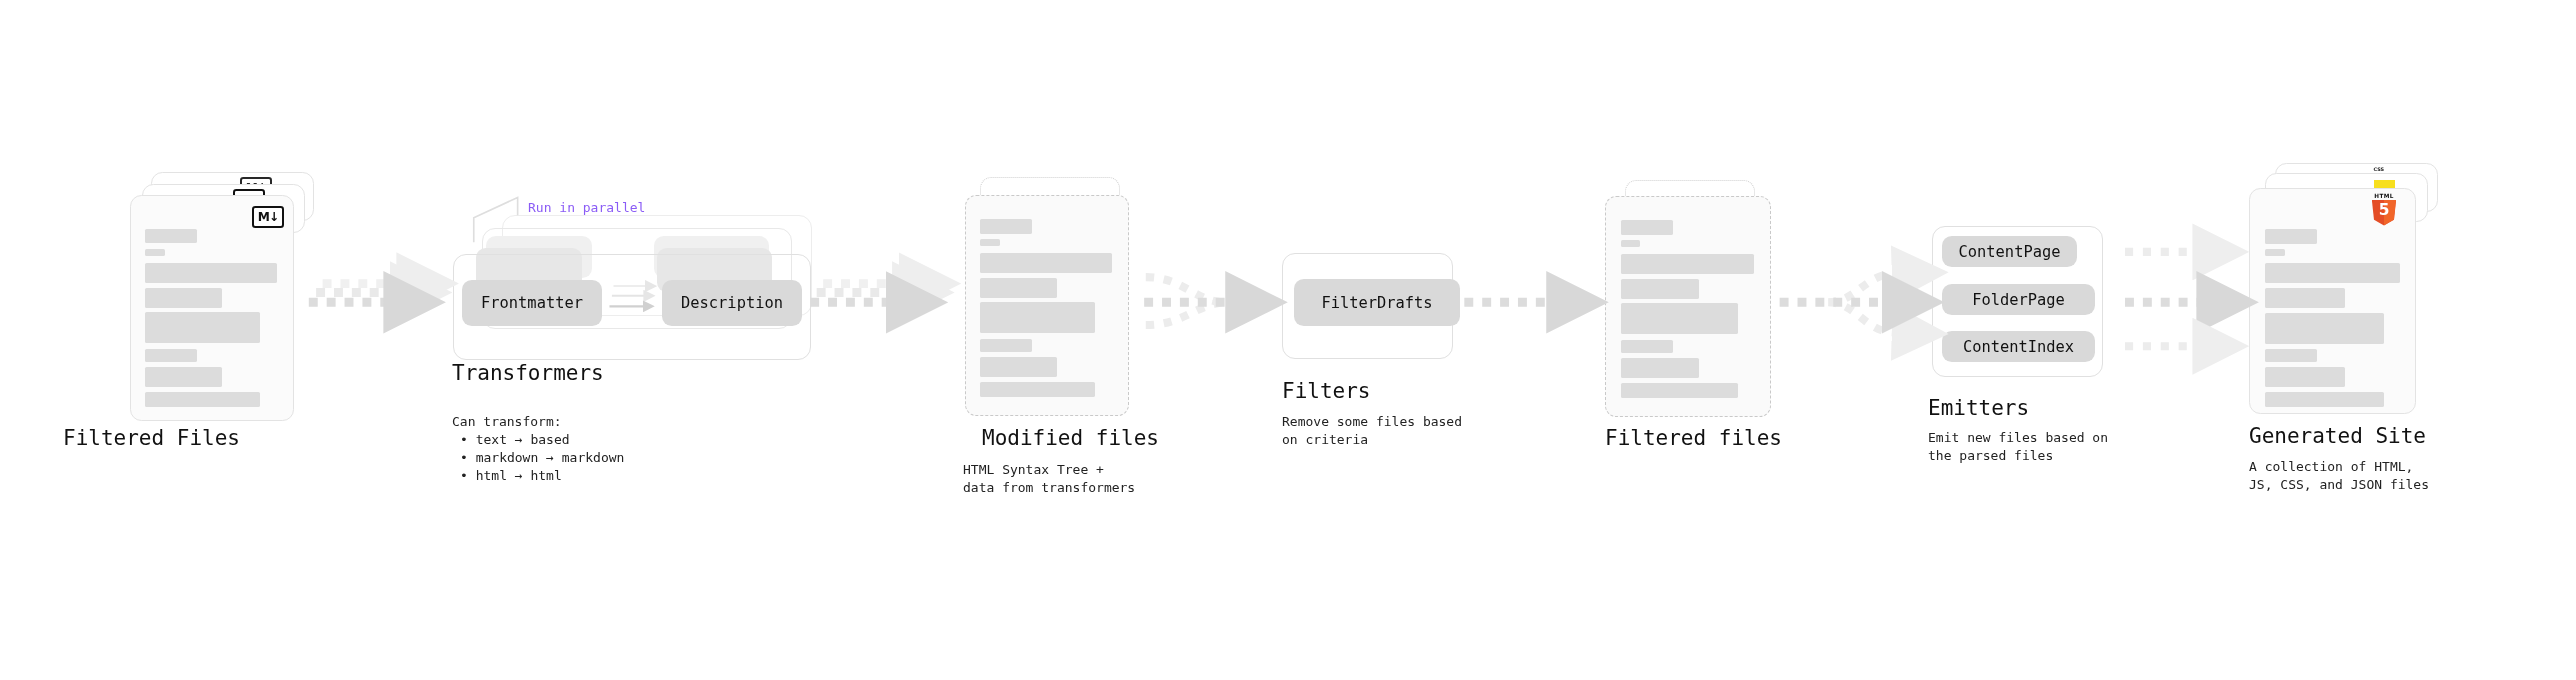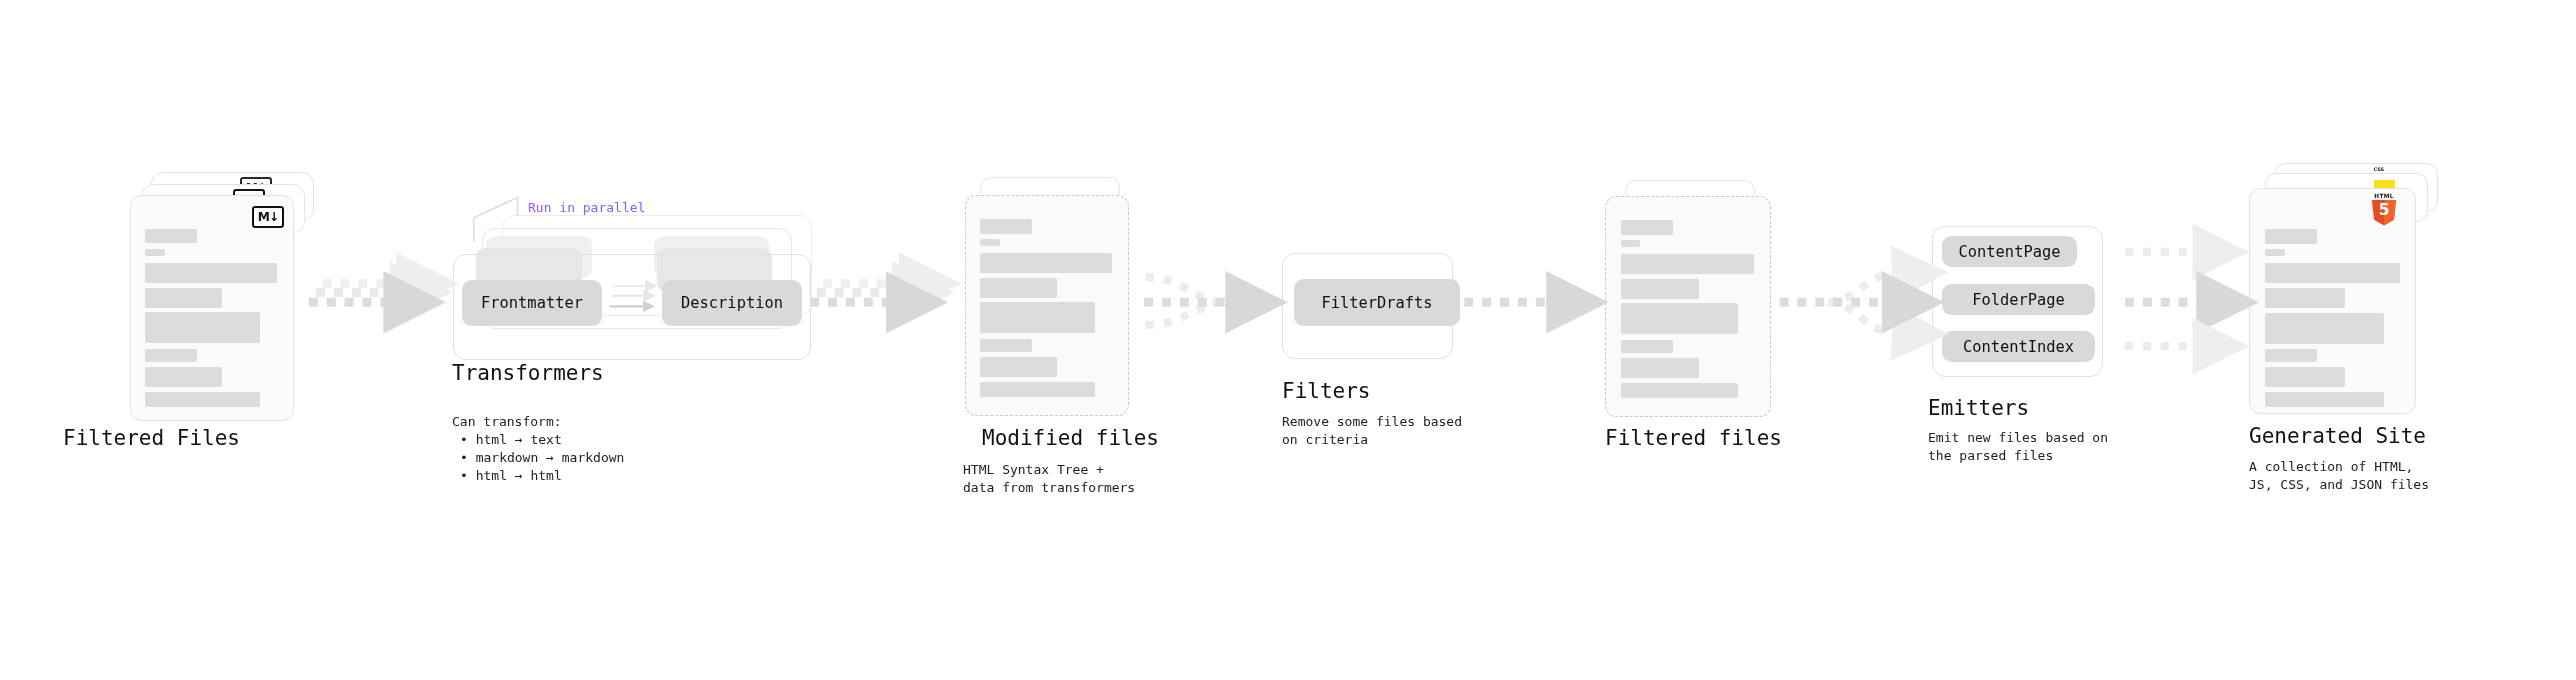--- a/index.html
+++ b/index.html
@@ -229,21 +229,21 @@
     <div class="chip faded1" style="left:657px; top:248px; width:115px; height:44px;">Description</div>
 
     <div class="group-box" style="left:453px; top:254px; width:358px; height:106px;"></div>
     <div class="chip" style="left:462px; top:280px; width:140px; height:46px;">Frontmatter</div>
     <div class="chip" style="left:662px; top:280px; width:140px; height:46px;">Description</div>
   </div>
   <div class="caption-note" style="left:528px; top:200px;">Run in parallel</div>
   <div class="caption-title" style="left:452px; top:361px;">Transformers</div>
   <div class="caption-sub" style="left:452px; top:413px;">Can transform:</div>
   <div class="bullet-list" style="left:460px; top:431px;">
-    <div class="bl-row"><span>• </span><span>html → text</span></div>
+    <div class="bl-row"><span>• </span><span>text → based</span></div>
     <div class="bl-row"><span>• </span><span>markdown → markdown</span></div>
     <div class="bl-row"><span>• </span><span>html → html</span></div>
   </div>
 
   <div class="doc-stack">
     <div class="doc-card dotted" style="left:980px; top:177px; width:140px; height:49px; background:transparent;"></div>
     <div class="doc-card dashed" style="left:965px; top:195px; width:164px; height:221px;">
       <div class="skel" style="left:14px; top:23px; width:52px; height:14.6px;"></div>
       <div class="skel" style="left:14px; top:43px; width:19.5px; height:6.5px;"></div>
       <div class="skel" style="left:14px; top:57px; width:132px; height:19.5px;"></div>

